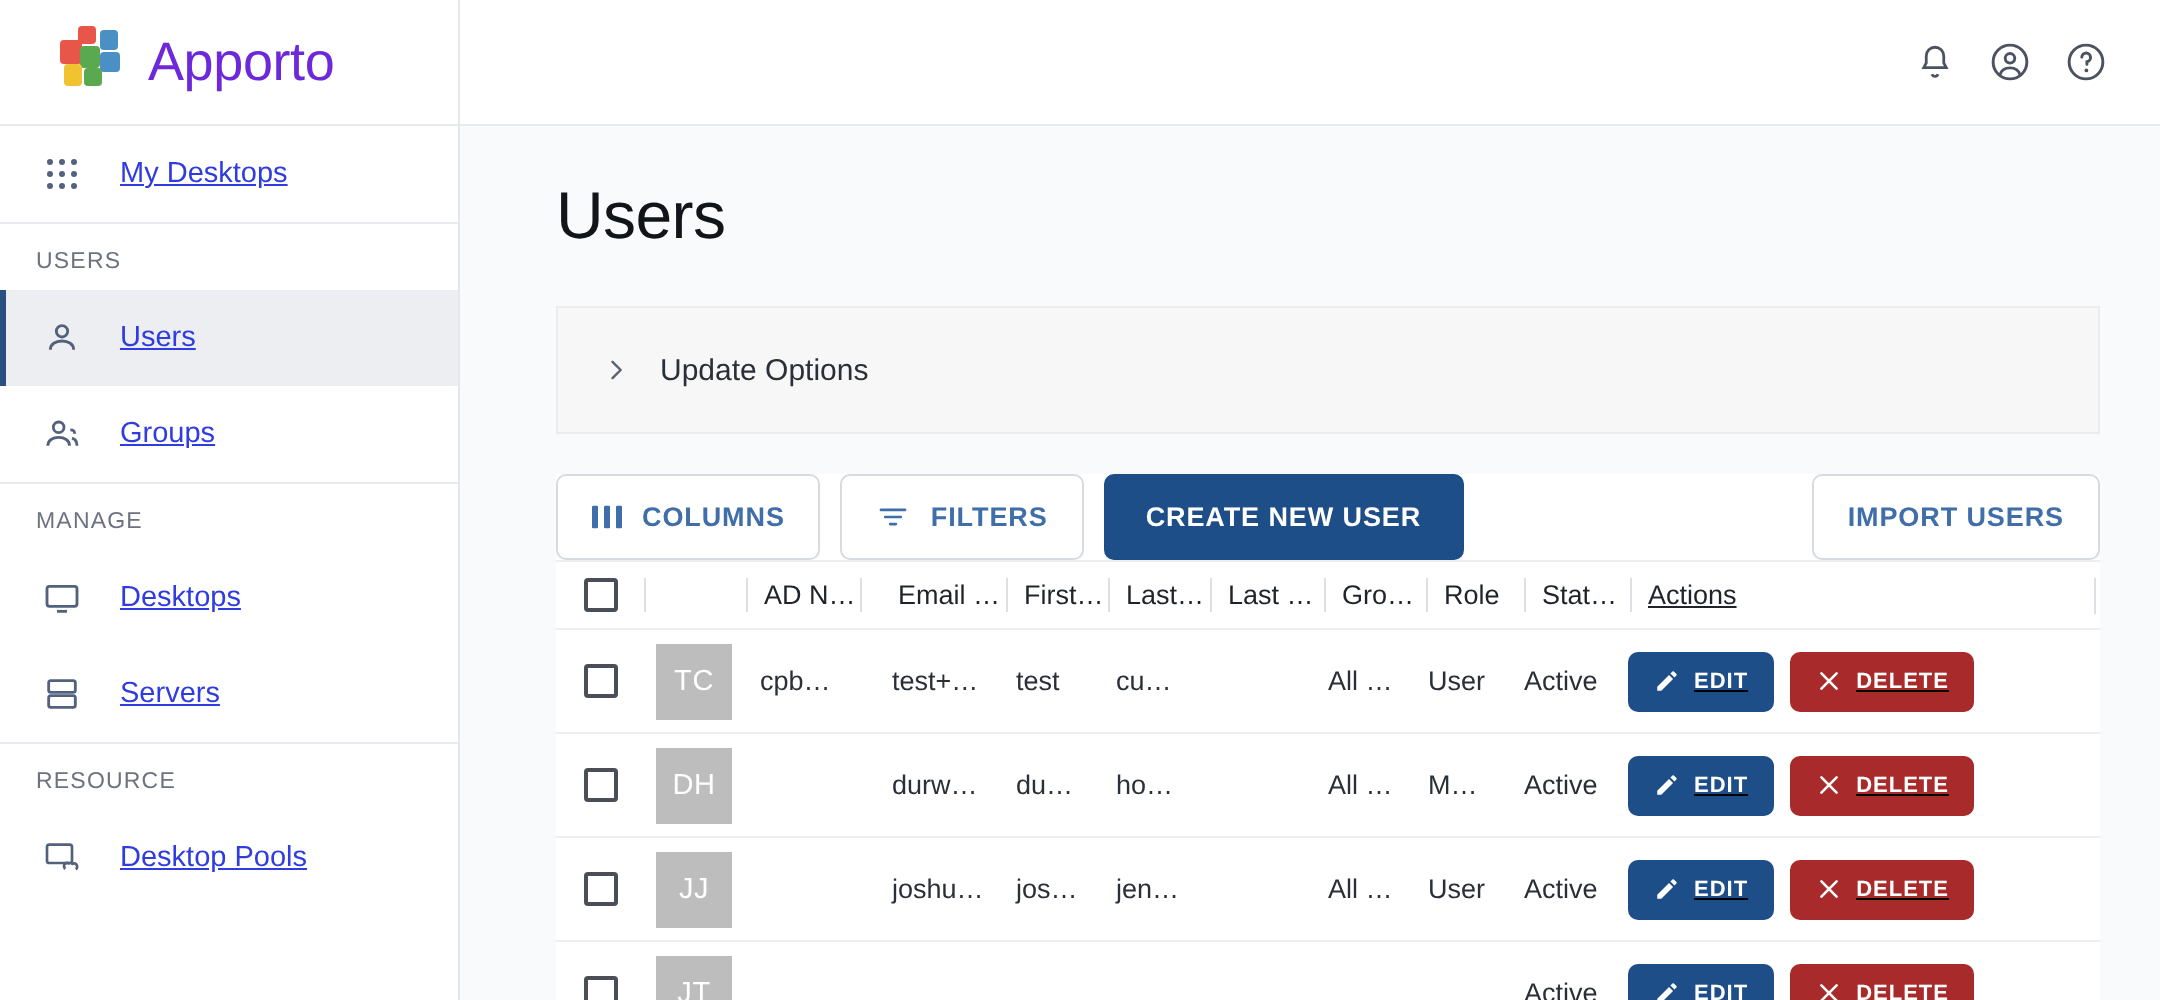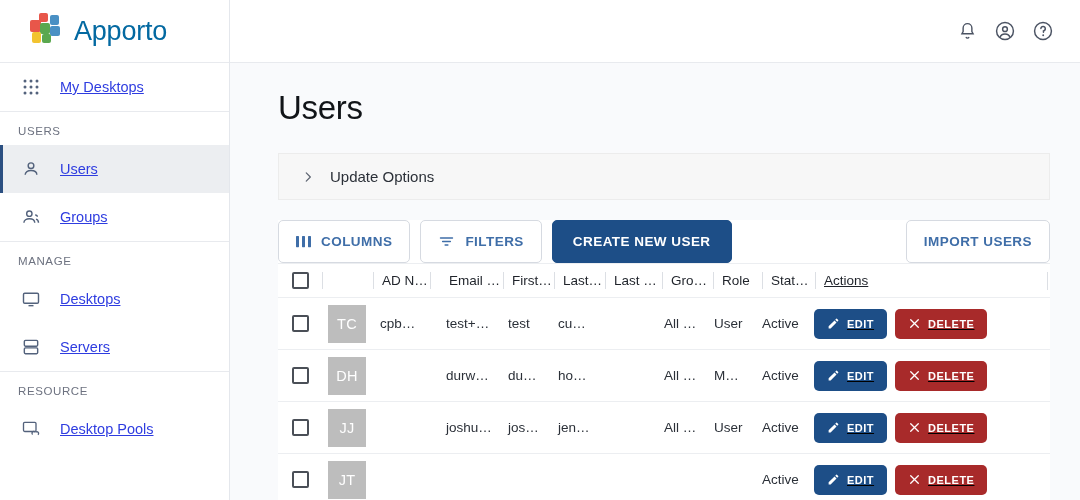--- a/index.html
+++ b/index.html
@@ -23,21 +23,21 @@
     height: 63px;
     display: flex; align-items: center;
     padding-left: 30px;
     border-bottom: 1px solid #e8eaee;
   }
   .logo-mark { width: 38px; height: 36px; position: relative; flex: 0 0 38px; }
   .logo-mark i {
     position: absolute; display: block; border-radius: 2px;
   }
   .logo-text {
-    font-size: 27px; color: #0369a1; letter-spacing: -0.2px;
+    font-size: 27px; color: #6d28d9; letter-spacing: -0.2px;
     margin-left: 6px; font-weight: 400;
   }
 
   .nav-row {
     display: flex; align-items: center;
     height: 48px; padding-left: 14px; cursor: pointer;
   }
   .nav-row.active { background: #eceef1; border-left: 3px solid #2b4f81; padding-left: 11px; }
   .nav-ico {
     width: 34px; flex: 0 0 34px; display: flex; align-items: center; justify-content: center;
@@ -74,21 +74,21 @@
 
   .content { padding: 26px 30px 0 48px; }
   .page-title {
     font-size: 33px; font-weight: 400; color: #111418;
     letter-spacing: -0.3px; margin-bottom: 26px;
   }
 
   
   .panel {
     background: #f7f7f7; border: 1px solid #ececec;
-    height: 47px; display: flex; align-items: center;
+    height: 64px; display: flex; align-items: center;
     padding-left: 22px; cursor: pointer;
   }
   .panel-chev { color: #5c6370; font-size: 15px; margin-right: 15px; display:flex; }
   .panel-title { font-size: 15px; color: #2b3038; }
 
   
   .toolbar {
     margin-top: 20px;
     display: flex; align-items: center;
     background: #ffffff;

